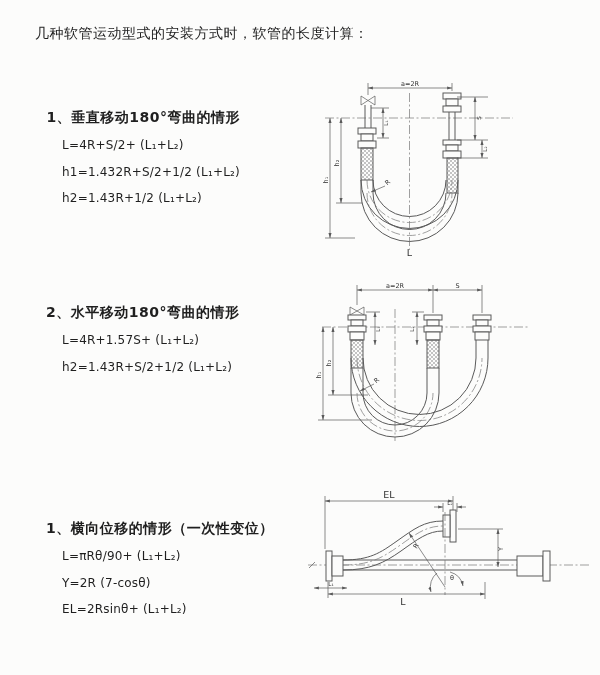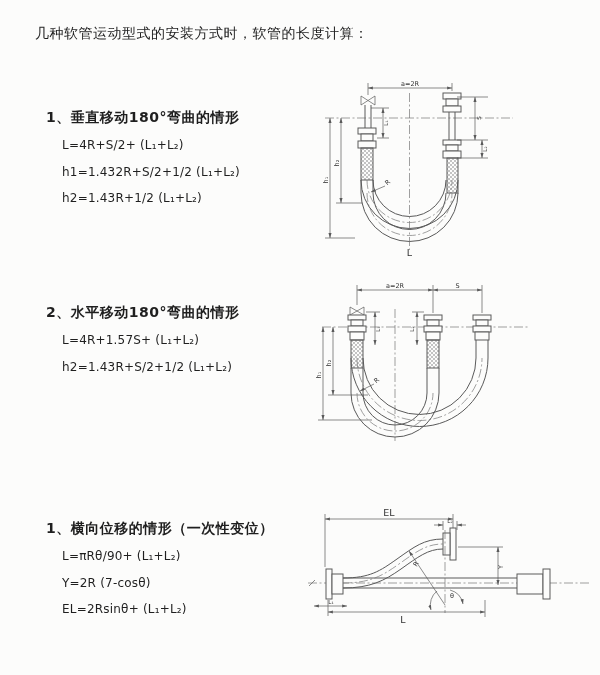--- a/index.html
+++ b/index.html
@@ -9,26 +9,26 @@
     background:var(--bg); color:var(--ink);
     font-family:"DejaVu Sans","Liberation Sans",sans-serif;
     border-right:1px solid #e3e3e0;
   }
   .title {
     position:absolute; left:35px; top:25px;
     font-size:14px; font-weight:normal; letter-spacing:.5px;
   }
   .sec { position:absolute; left:46px; }
   #sec1 { top:109px; } #sec2 { top:304px; } #sec3 { top:520px; }
-  .sec .h { font-size:14px; font-weight:bold; letter-spacing:.5px; margin:0 0 10px 0; }
+  .sec .h { font-size:14px; font-weight:bold; letter-spacing:.5px; margin:0 0 10px 0;text-align:right; }
   .sec .f { font-size:12px; line-height:17px; margin:0 0 9.5px 16px; letter-spacing:.2px; }
   .diag { position:absolute; }
   #d1 { left:305px; top:75px; }
   #d2 { left:310px; top:283px; }
-  #d3 { left:300px; top:505px; }
+  #d3 { left:300px; top:487px; }
   svg .ln   { stroke:var(--line); stroke-width:1; fill:none; }
   svg .thin { stroke:var(--line); stroke-width:.7; fill:none; }
   svg .cl   { stroke:#777; stroke-width:.7; fill:none; stroke-dasharray:9 2.5 2 2.5; }
   svg .flg  { stroke:var(--line); stroke-width:1; fill:#fcfcfb; }
   svg text  { font-family:"DejaVu Sans","Liberation Sans",sans-serif; fill:#333; }
   svg .dim    { font-size:6.5px; }
   svg .dim-sm { font-size:5.5px; }
   svg .dim-lg { font-size:9.5px; }
 </style>
 </head>

